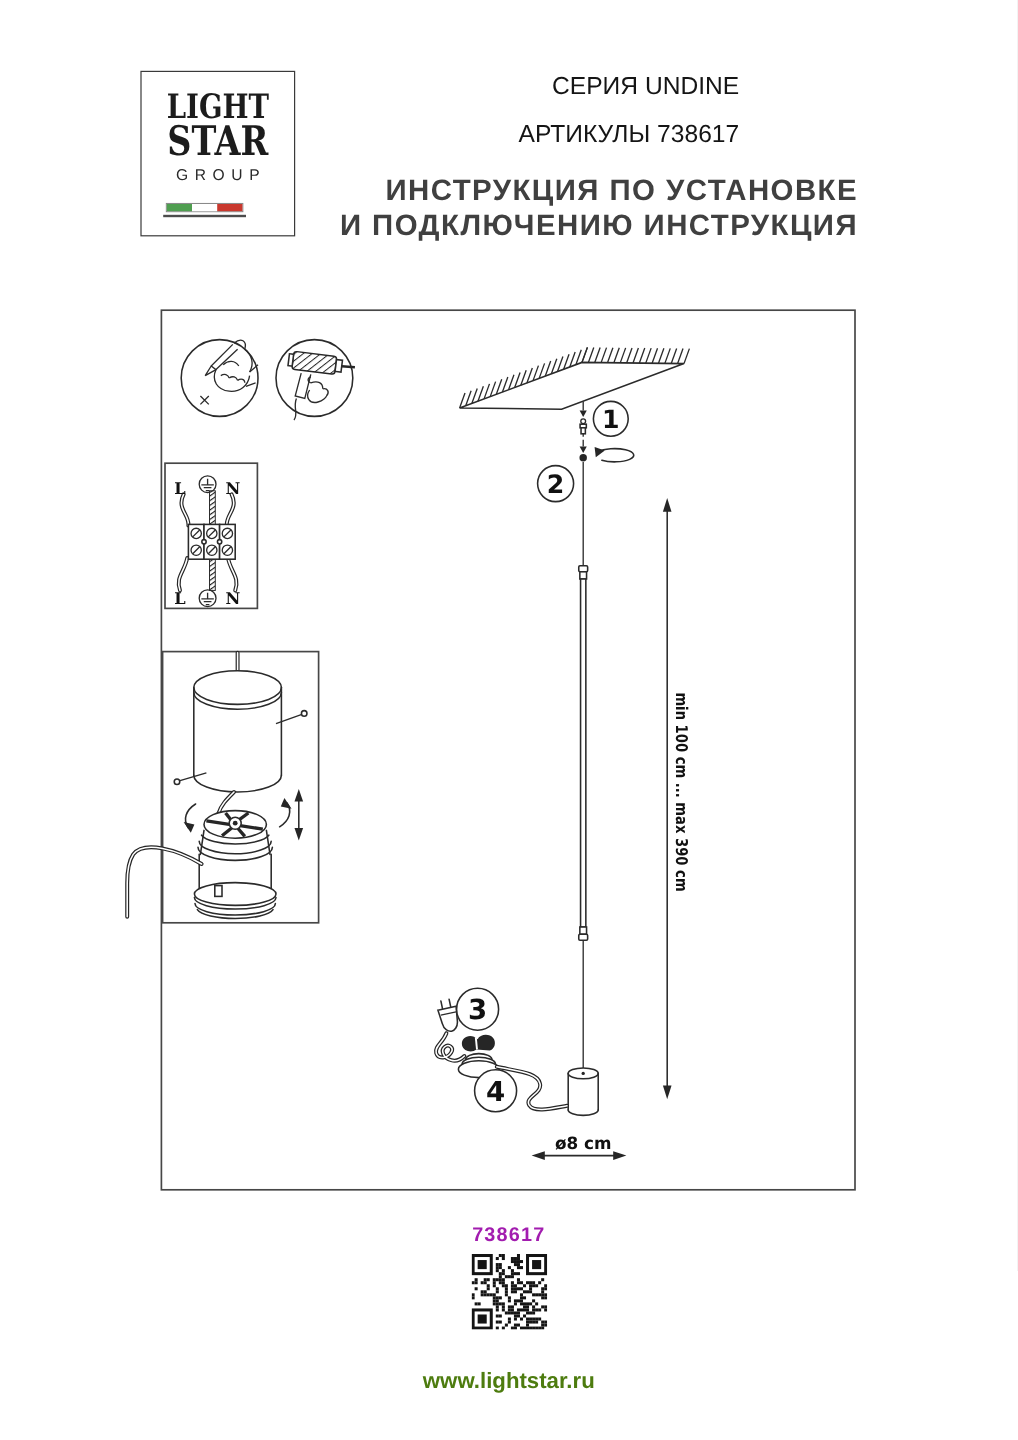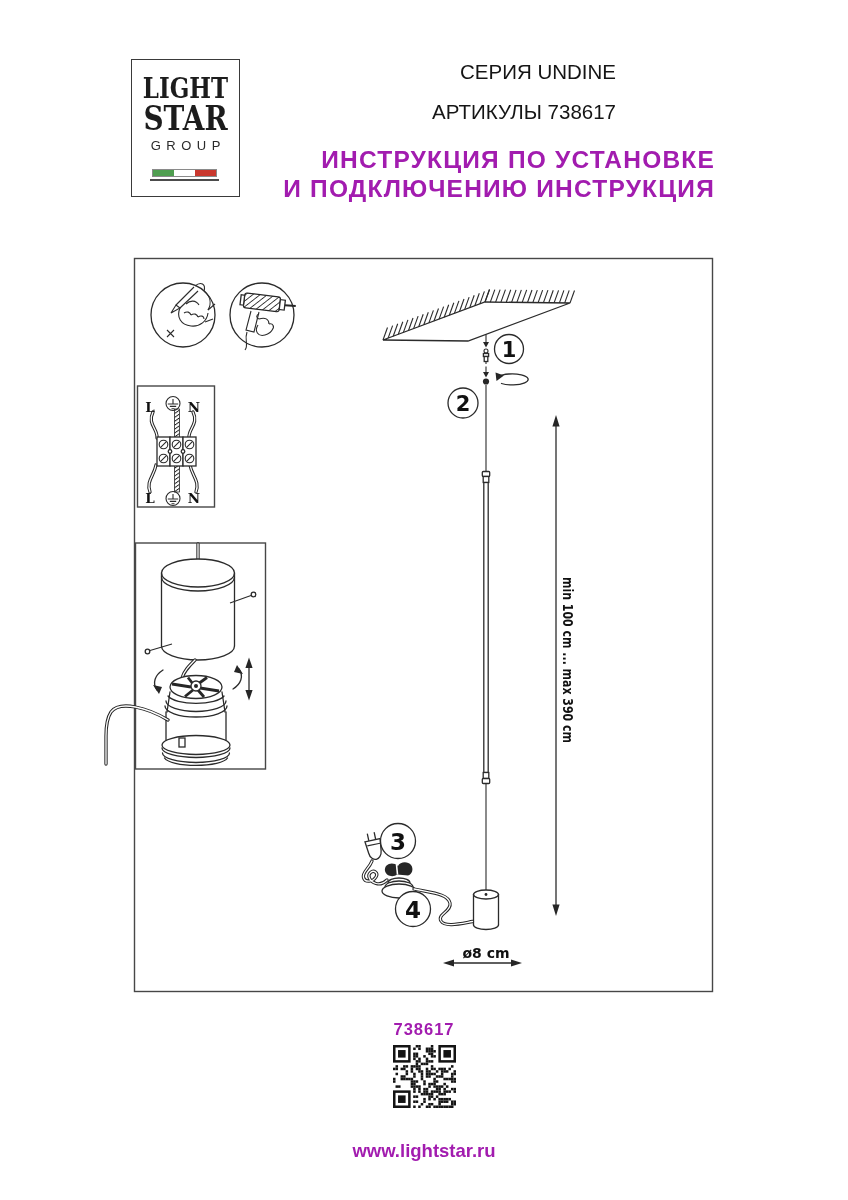--- a/index.html
+++ b/index.html
@@ -1,55 +1,55 @@
 <!DOCTYPE html>
 <html><head>
 <meta charset="utf-8">
 <style>
   html,body{margin:0;padding:0;background:#e8e8e8;}
   .page{position:relative;width:848px;height:1200px;background:#ffffff;margin:0 auto;
         font-family:"Liberation Sans", sans-serif;color:#161616;overflow:hidden;}
   
-  .logo{position:absolute;left:131px;top:59px;width:109px;height:138px;
+  .logo{position:absolute;left:117px;top:59px;width:129px;height:138px;
         border:1.6px solid #3a3a3a;box-sizing:border-box;text-align:center;}
   .logo-light{margin-top:16px;font-family:"DejaVu Serif", serif;font-weight:bold;
         font-size:28px;line-height:26px;transform:scaleX(.82);letter-spacing:0px;color:#1c1c1c;}
   .logo-star{font-family:"DejaVu Serif", serif;font-weight:bold;font-size:34px;
         line-height:32px;transform:scaleX(.82);color:#1c1c1c;}
   .logo-group{margin-top:4px;font-size:13px;letter-spacing:5.5px;text-indent:5.5px;
         color:#2a2a2a;font-weight:400;}
   .flag{position:absolute;left:20px;top:109px;width:65px;height:8px;}
   .flag svg{display:block;}
   .flag-underline{position:absolute;left:18px;top:119px;width:69px;height:2px;background:#4c4c4c;}
   .title-block{position:absolute;top:0;left:0;width:848px;}
   .series-line{position:absolute;right:232px;text-align:right;font-weight:normal;
         font-size:20.5px;white-space:nowrap;color:#151515;}
   .instr-line{position:absolute;right:133px;text-align:right;font-weight:bold;
-        font-size:24.5px;letter-spacing:1.2px;white-space:nowrap;color:#a21caf;}
+        font-size:24.5px;letter-spacing:1.2px;white-space:nowrap;color:#404040;}
   
   .art{position:absolute;left:0;top:0;}
   .art .ln{stroke:#2b2b2b;stroke-width:1.3;fill:none;stroke-linecap:round;}
   .art .lnf{stroke:#2b2b2b;stroke-width:1.3;fill:#ffffff;}
   .art .thin{stroke:#2b2b2b;stroke-width:1.1;fill:none;}
   .art .fill{fill:#262626;stroke:none;}
   .art .cord{stroke:#262626;stroke-width:3.3;fill:none;stroke-linecap:round;}
   .art .cordcore{stroke:#ffffff;stroke-width:1.3;fill:none;stroke-linecap:round;}
   .art .box{stroke:#474747;stroke-width:1.4;fill:none;}
   .art text{font-family:"DejaVu Sans", sans-serif;fill:#111;}
   .art .wl{font-family:"DejaVu Serif", serif;font-weight:bold;font-size:13.5px;text-anchor:middle;}
   .art .dim{font-weight:bold;font-size:13.5px;}
   .art .dia{font-weight:bold;font-size:14px;text-anchor:middle;}
   .art .stepnum{font-weight:bold;text-anchor:middle;}
   .art .s12{font-size:21px;}
   .art .s34{font-size:23px;}
   
   .footer-article{position:absolute;left:0;width:848px;top:1020px;text-align:center;
         font-weight:bold;font-size:16.5px;letter-spacing:1px;color:#a21caf;}
   .footer-site{position:absolute;left:0;width:848px;top:1140px;text-align:center;
-        font-weight:bold;font-size:18.5px;color:#a21caf;}
+        font-weight:bold;font-size:18.5px;color:#4d7c0f;}
   .qr{position:absolute;left:393px;top:1045px;}
 </style>
 </head>
 <body>
 
 <div class="page">
 
   <div class="logo">
     <div class="logo-light">LIGHT</div>
     <div class="logo-star">STAR</div>

